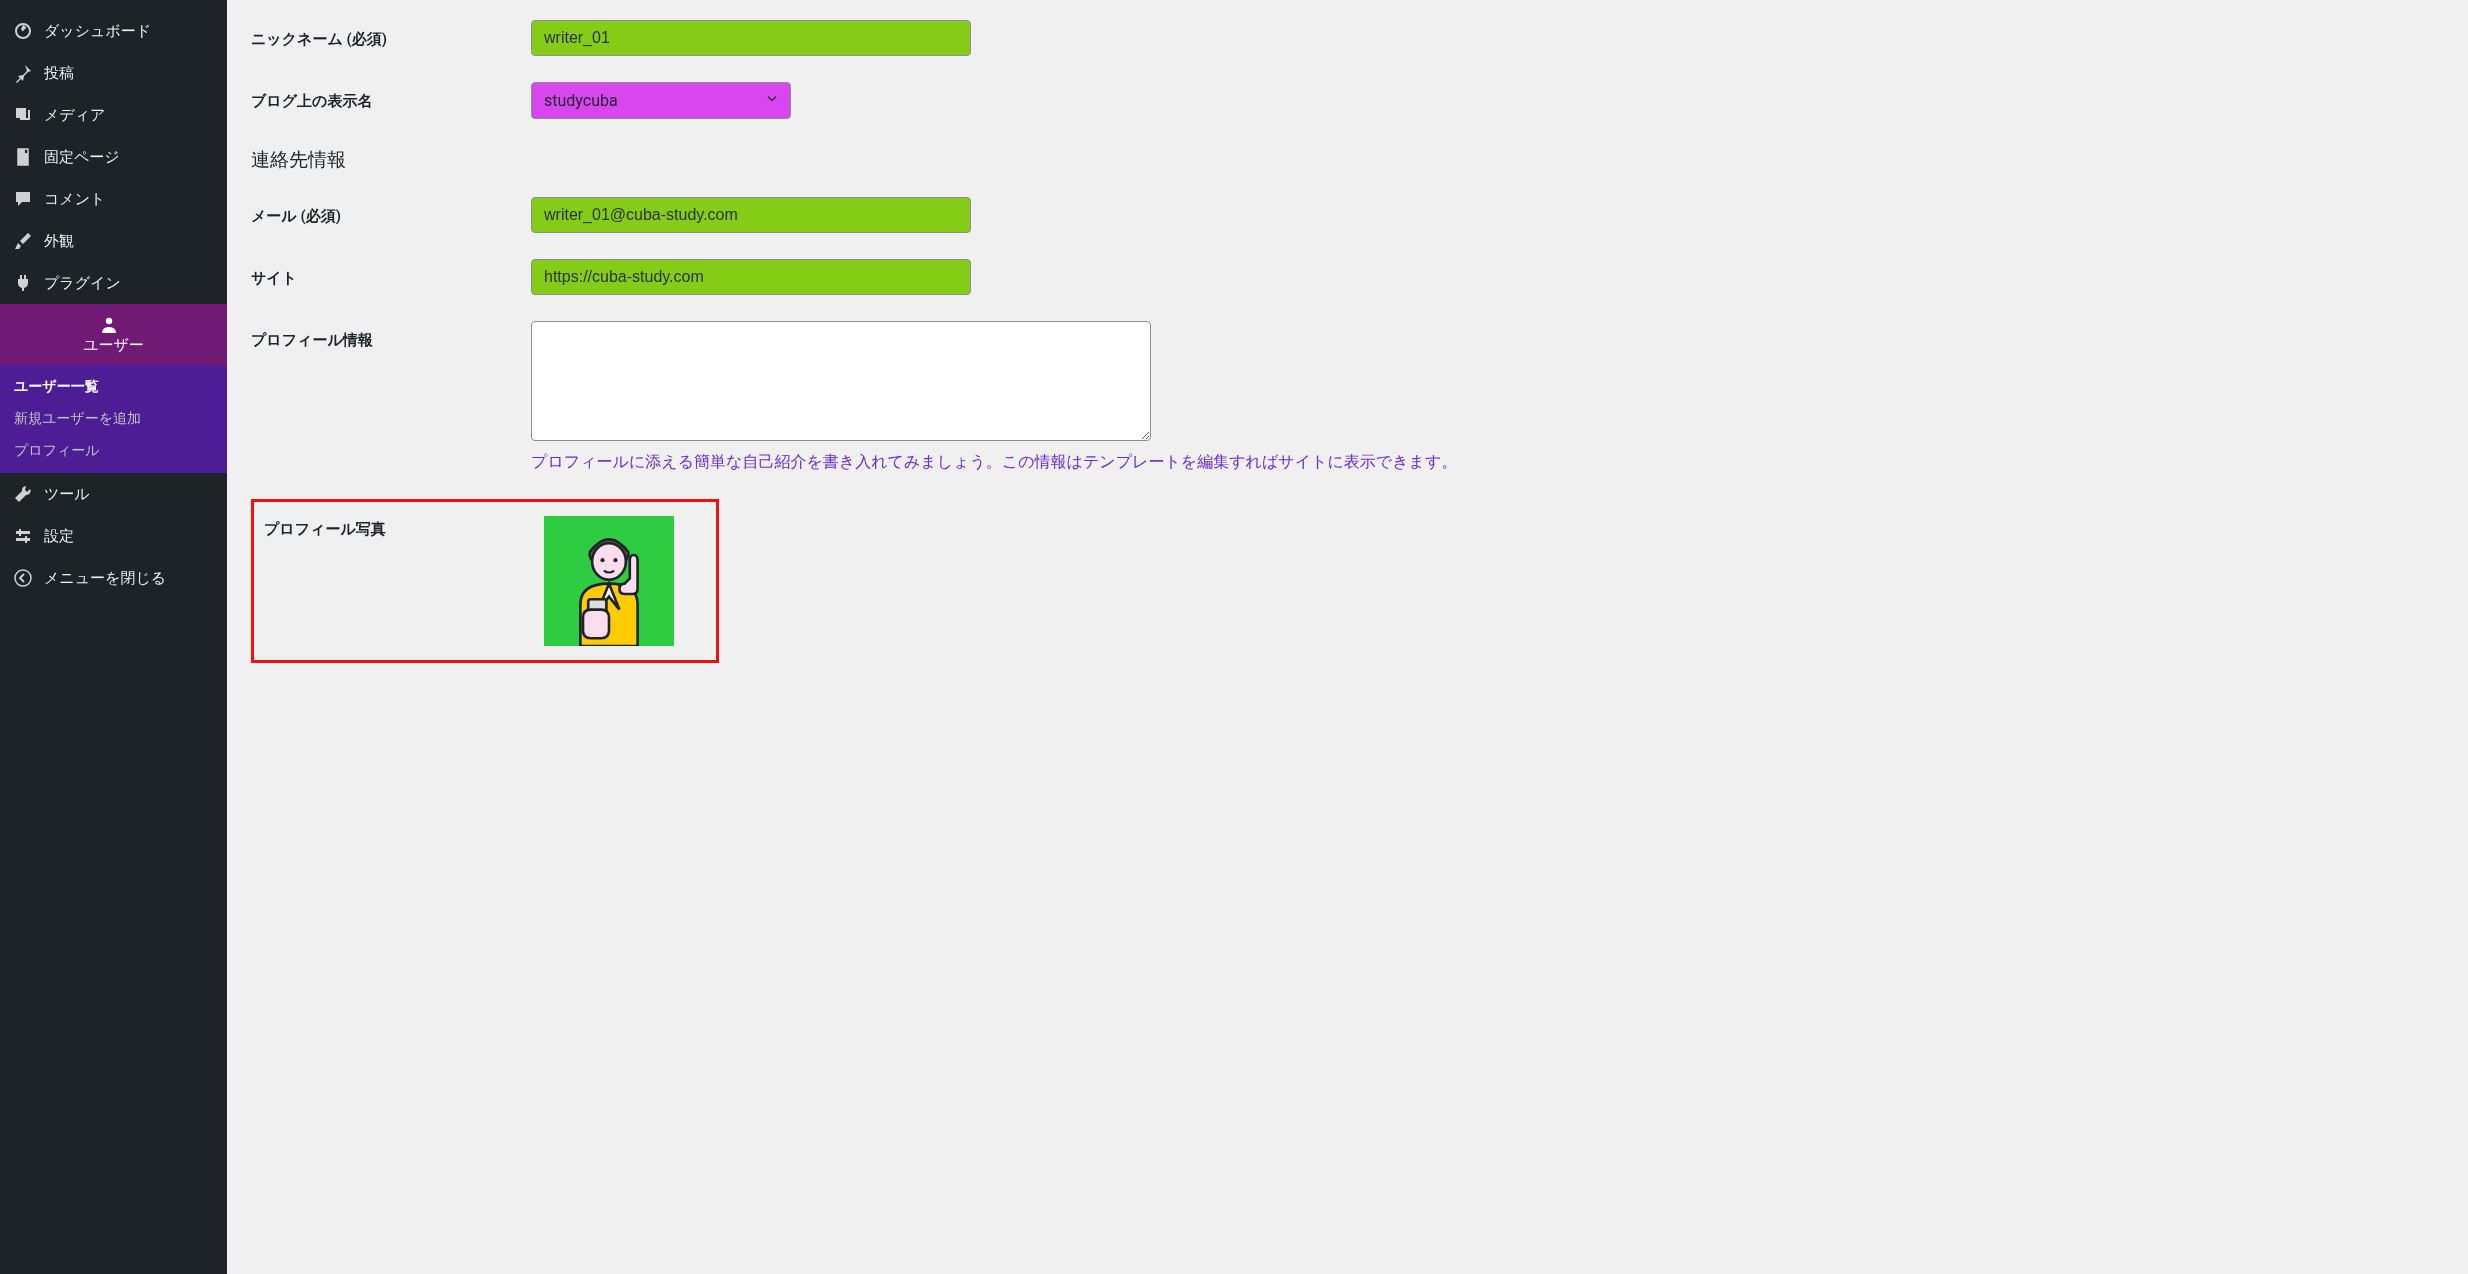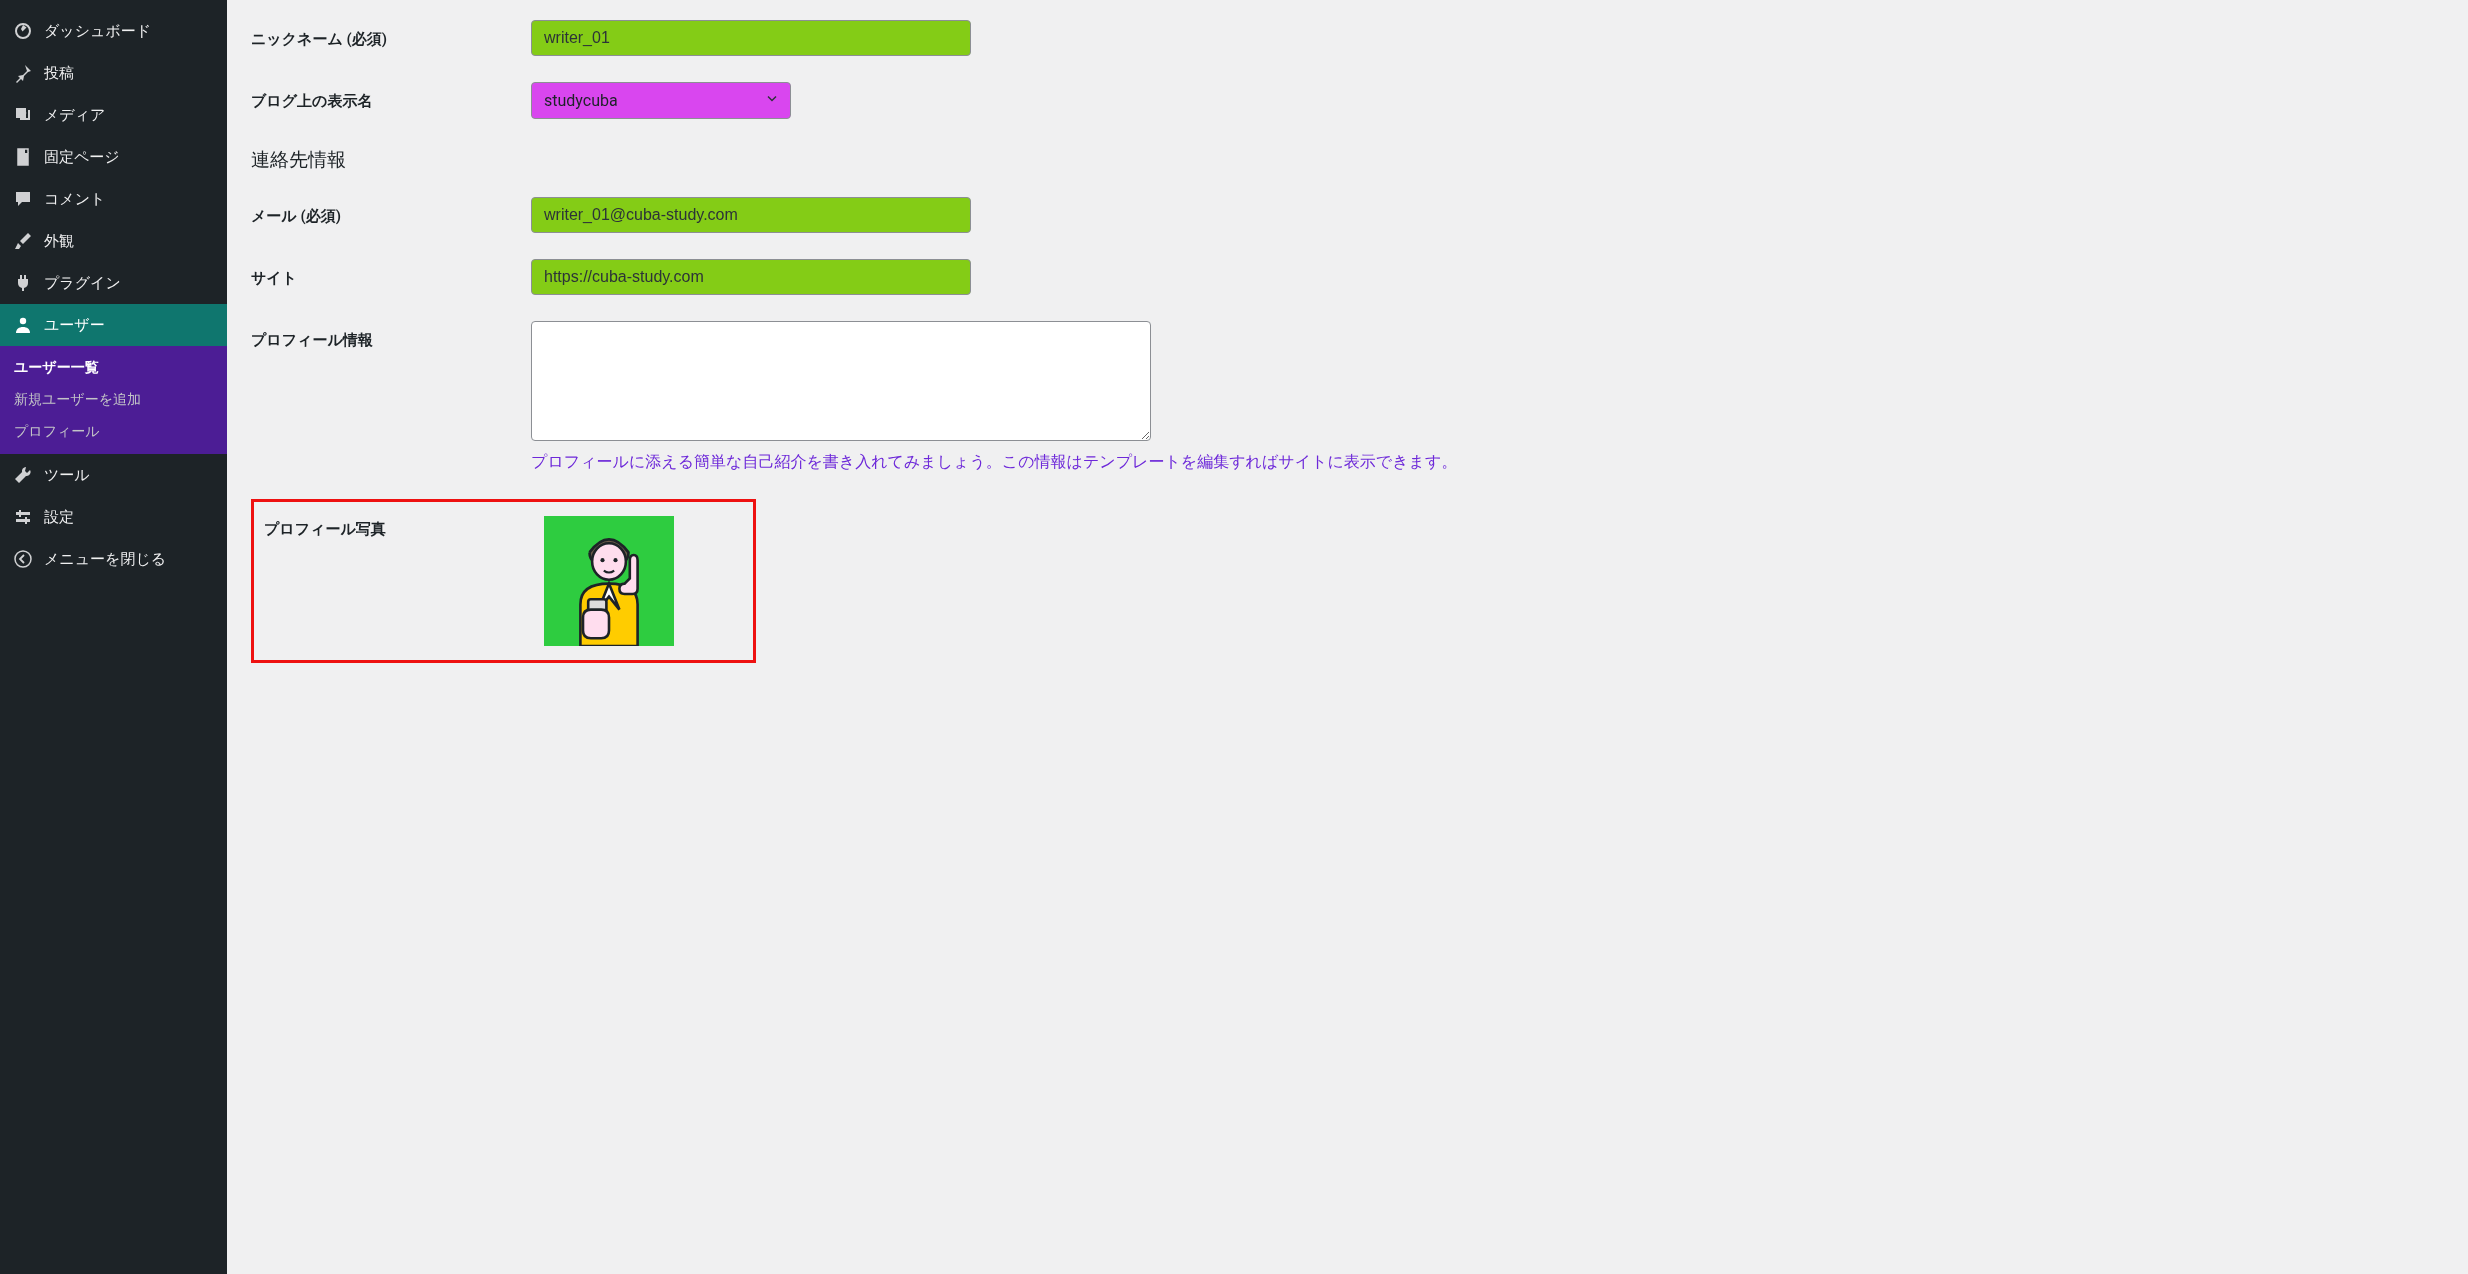--- a/index.html
+++ b/index.html
@@ -21,23 +21,24 @@
     .sidebar-item {
       display: flex;
       align-items: center;
       padding: 10px 12px;
       cursor: pointer;
       color: #f0f0f1;
       font-size: 15px;
       position: relative;
     }
     .sidebar-item.active {
-      background: #0f766e;
+      background: #701a75;
       color: #fff;
       font-weight: 500;
+      flex-direction: column;
     }
     .sidebar-item.active::after {
       content: "";
       position: absolute;
       right: -8px;
       top: 50%;
       transform: translateY(-50%);
       border: 8px solid transparent;
       border-right-color: #f0f0f1;
     }
@@ -129,21 +130,21 @@
     .help-text {
       color: #6d28d9;
       font-size: 16px;
       margin-top: 8px;
     }
     .highlight-box {
       border: 3px solid #e11;
       padding: 14px 10px 14px 10px;
       display: flex;
       align-items: flex-start;
-      width: 505px;
+      width: 468px;
     }
     .avatar {
       width: 130px;
       height: 130px;
       background: #2ecc40;
       display: flex;
       align-items: flex-end;
       justify-content: center;
       overflow: hidden;
     }

